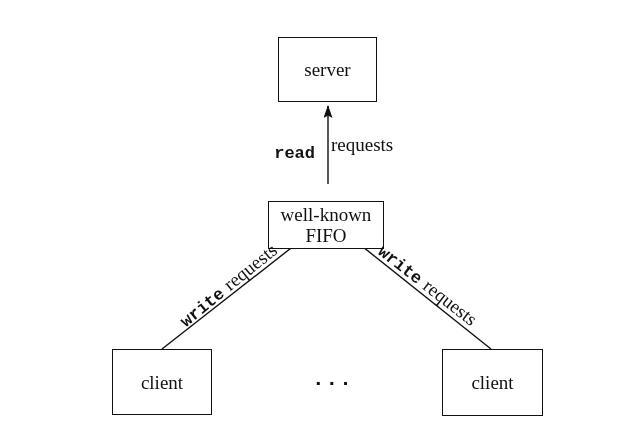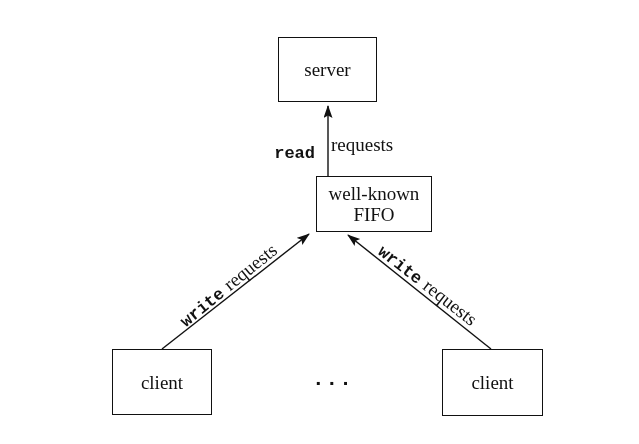--- a/index.html
+++ b/index.html
@@ -29,21 +29,21 @@
     display: flex;
     flex-direction: column;
     align-items: center;
     justify-content: center;
     font-size: 19px;
     line-height: 21px;
     text-align: center;
     box-sizing: border-box;
   }
   .box-server  { left: 278px; top: 37px;  width: 99px;  height: 65px; }
-  .box-fifo    { left: 268px; top: 176px; width: 116px; height: 56px; margin-left: 48px; }
+  .box-fifo    { left: 268px; top: 201px; width: 116px; height: 48px; }
   .box-client-left  { left: 112px; top: 349px; width: 100px; height: 66px; }
   .box-client-right { left: 442px; top: 349px; width: 101px; height: 67px; }
 
   .mono {
     font-family: "Liberation Mono", "DejaVu Sans Mono", monospace;
     font-weight: 600;
     font-size: 17px;
   }
   .serif {
     font-family: "Liberation Serif", "DejaVu Serif", serif;

